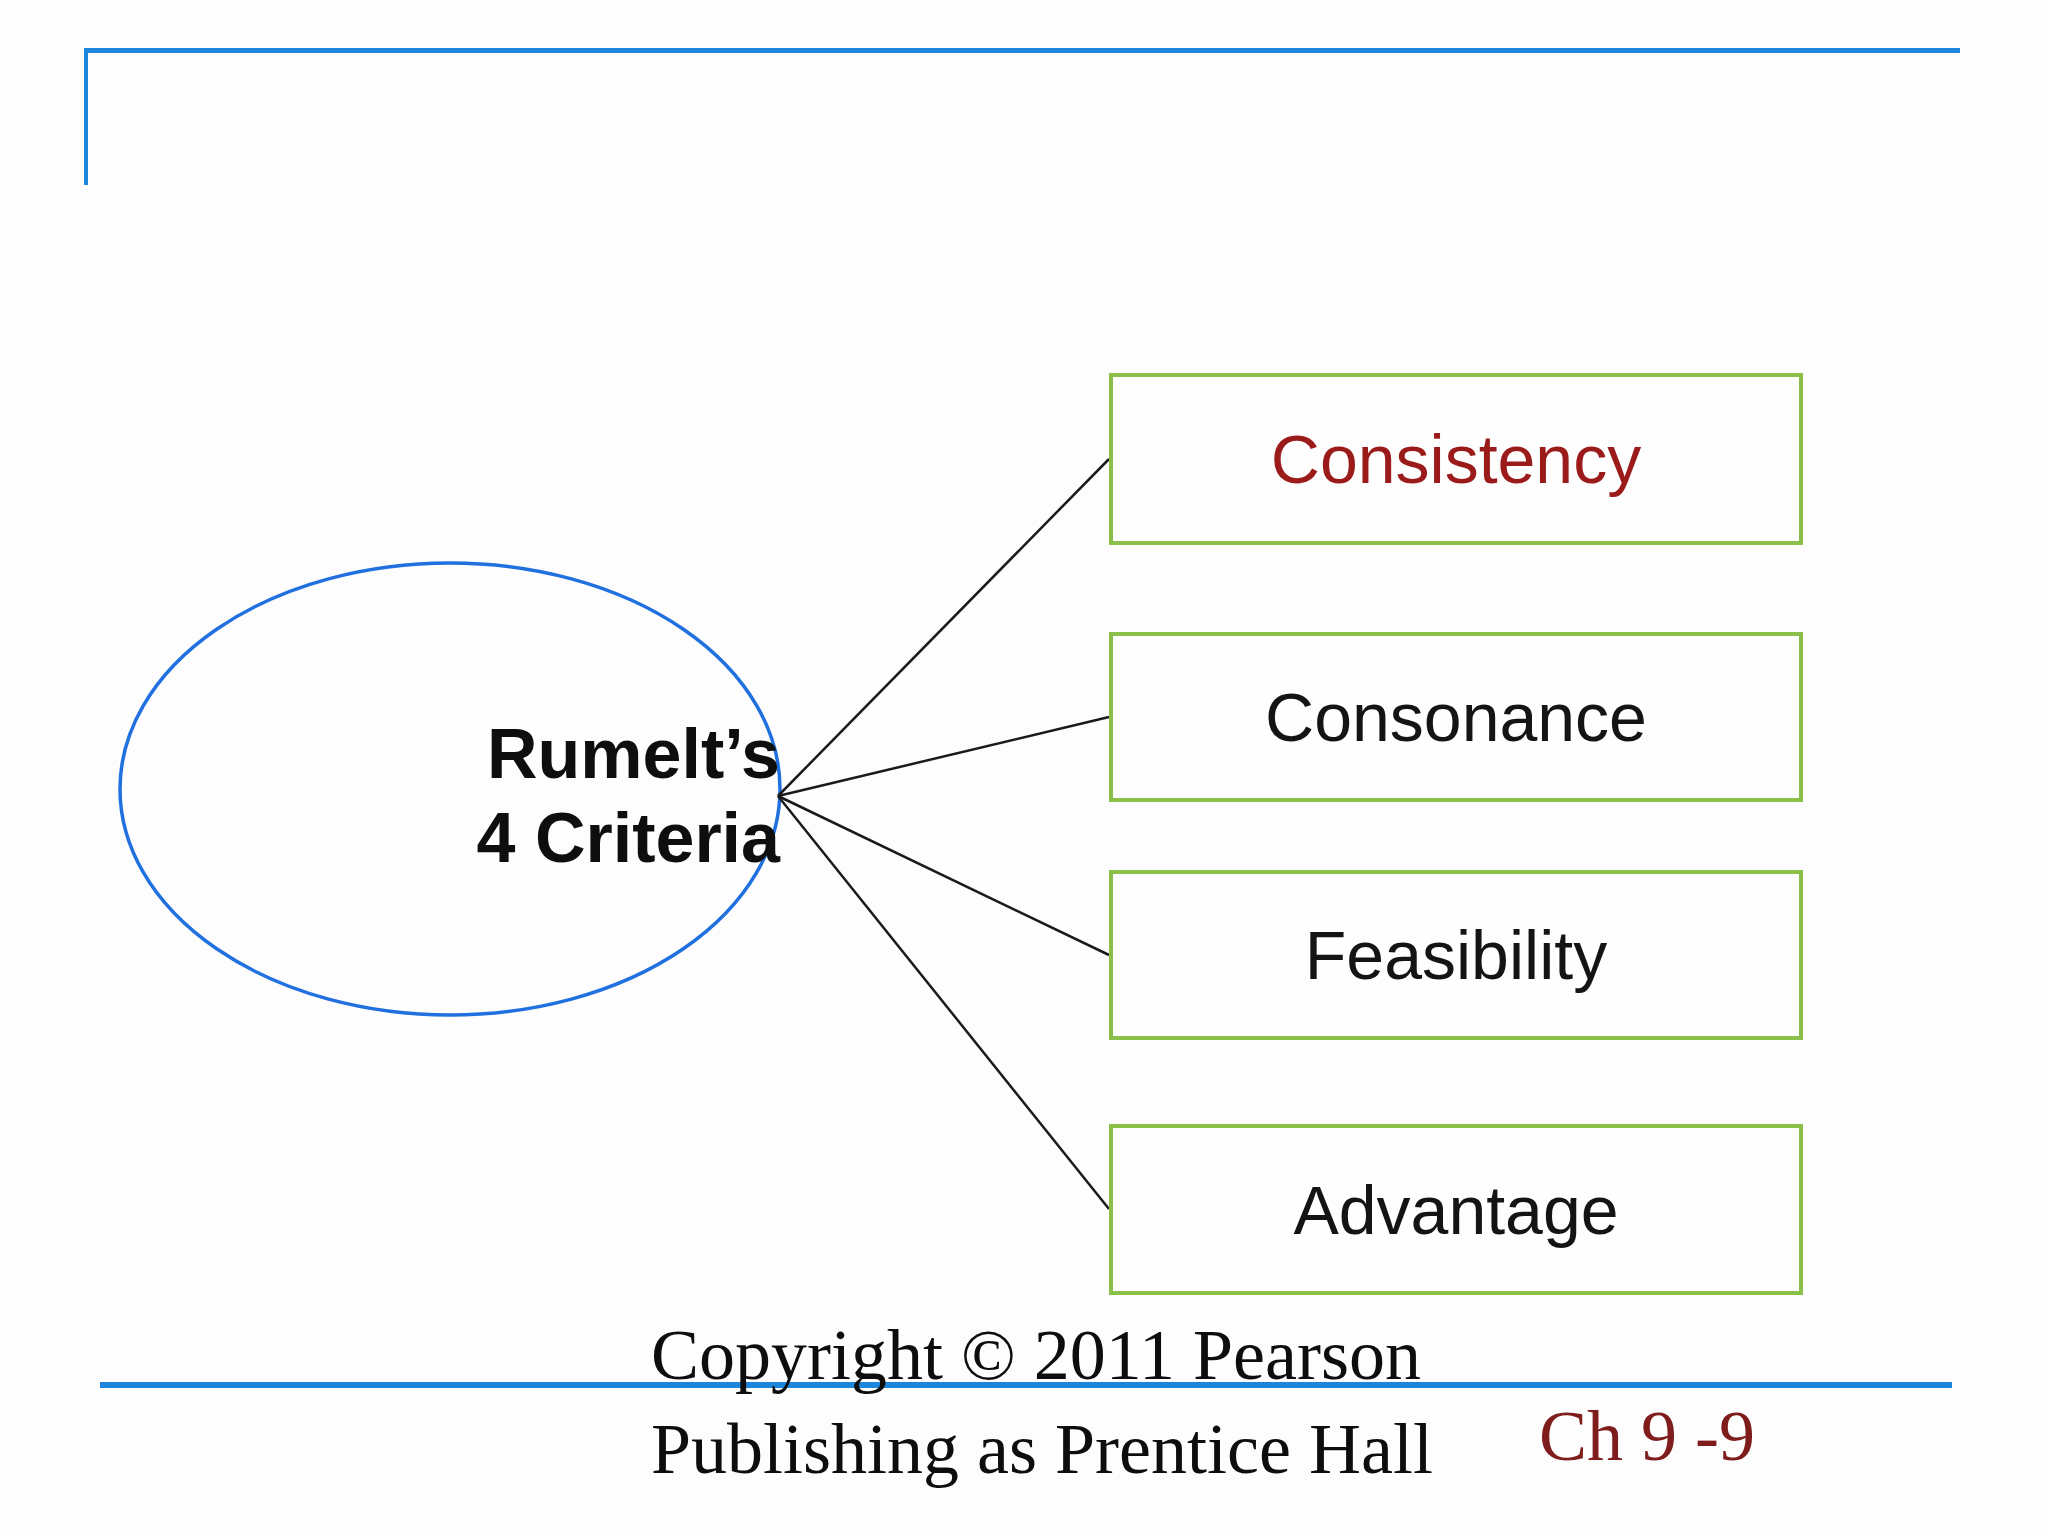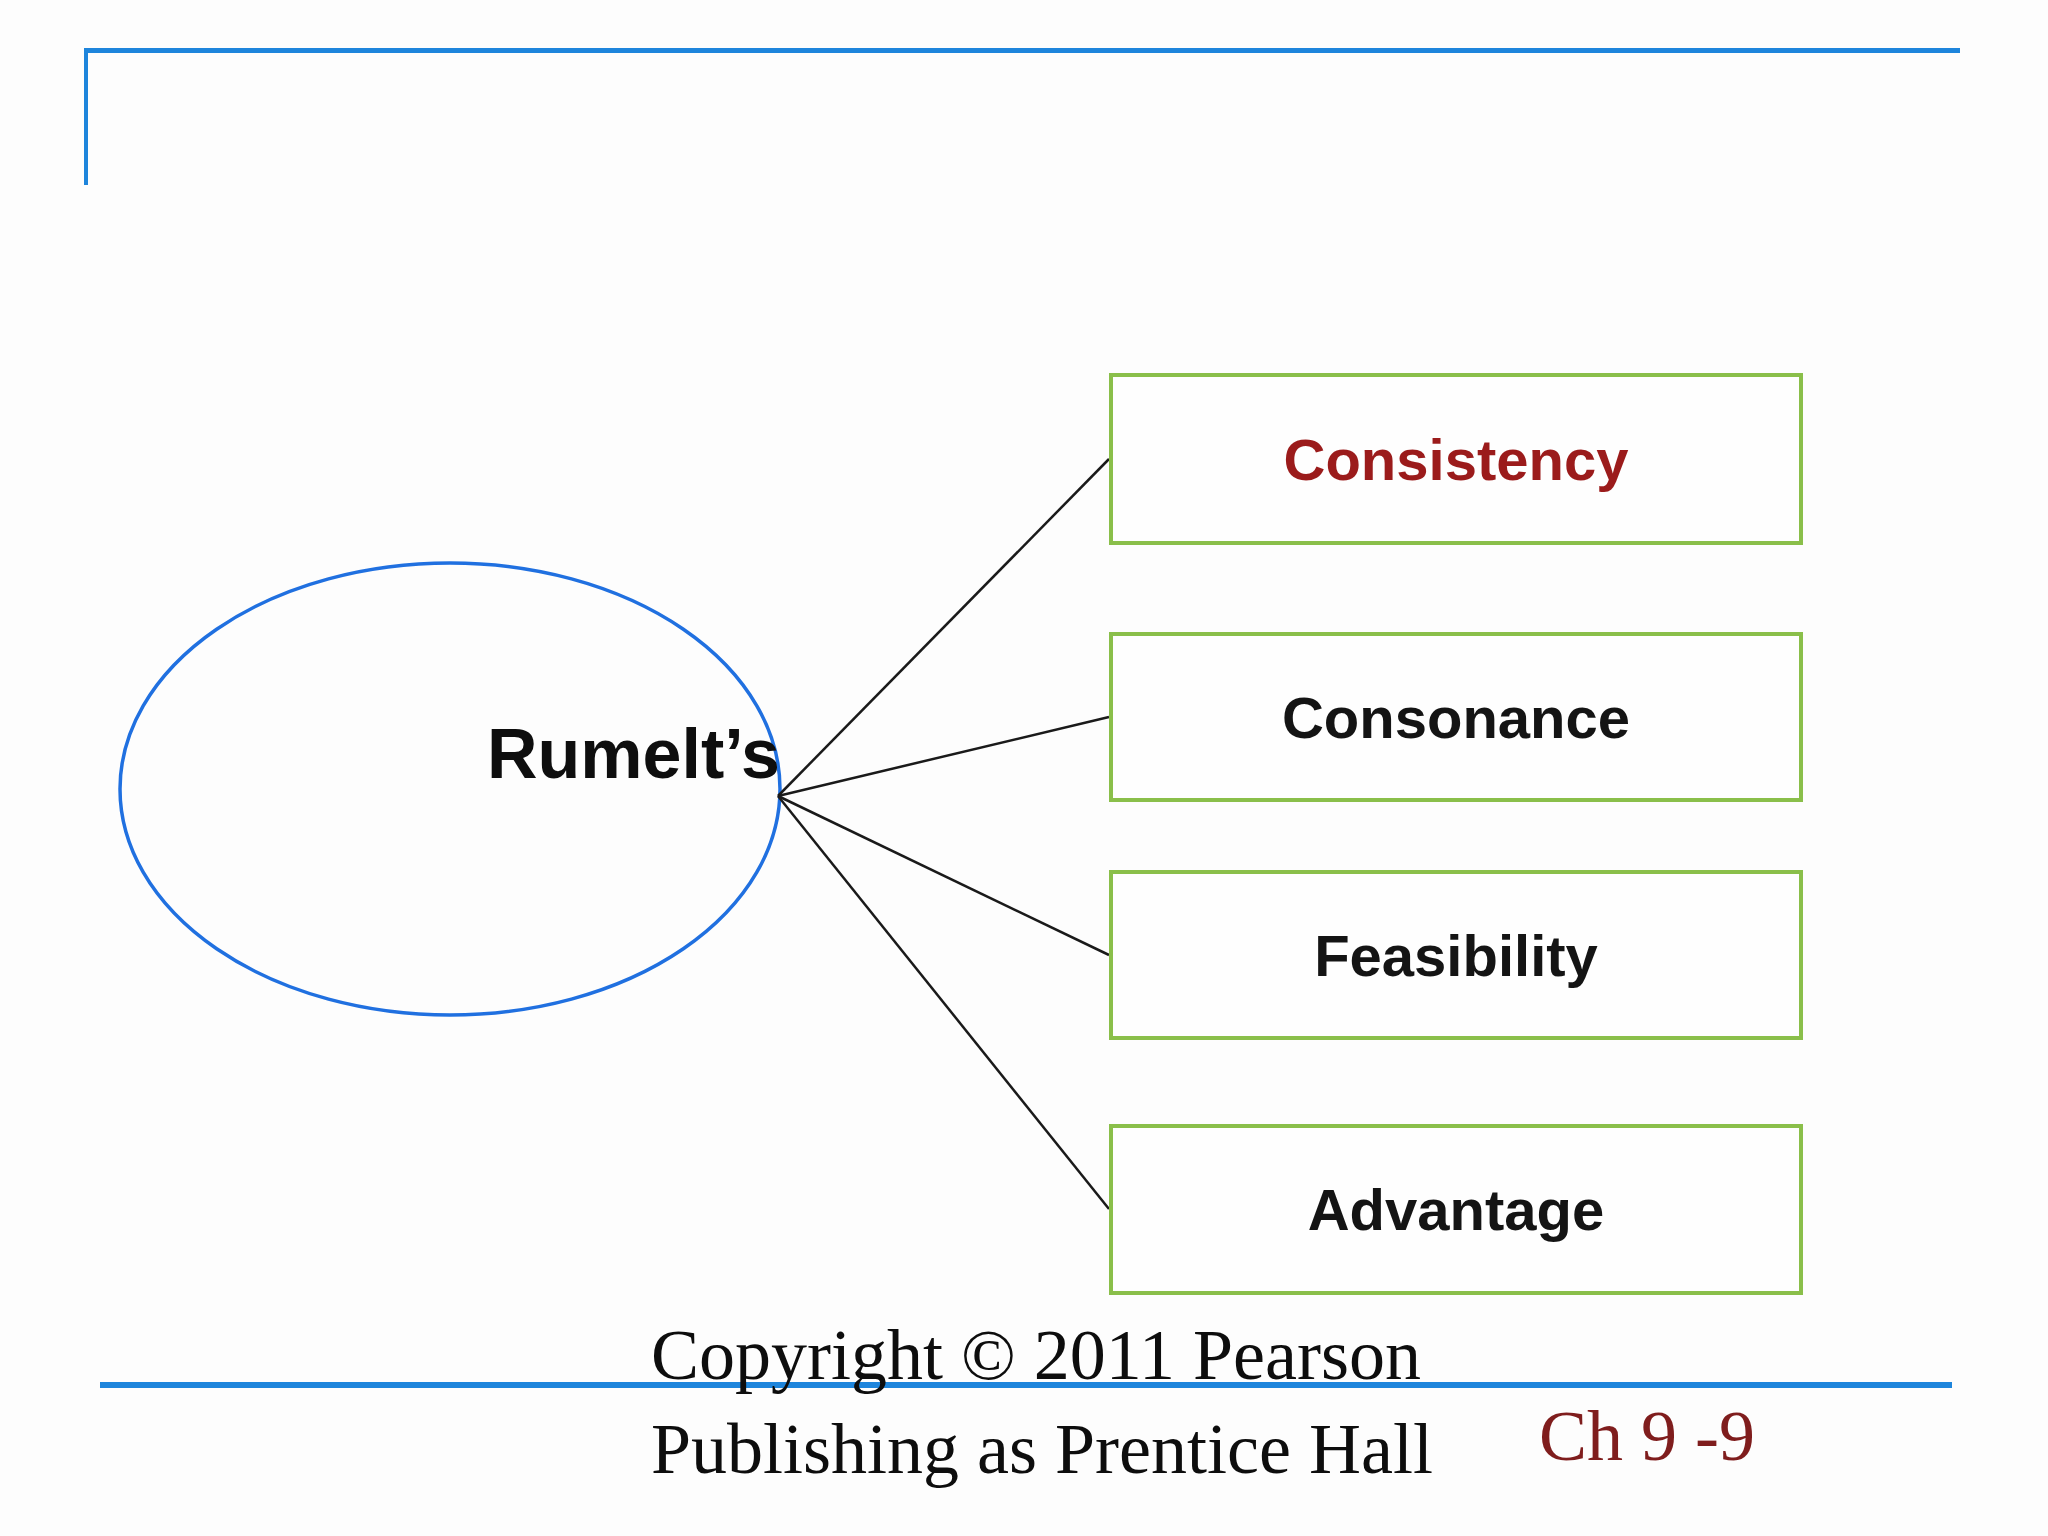--- a/index.html
+++ b/index.html
@@ -64,24 +64,23 @@
   .crit-box {
     position: absolute;
     left: 1109px;
     width: 694px;
     box-sizing: border-box;
     border: 4px solid #8abf4a;
     background: #fefefe;
     display: flex;
     align-items: center;
     justify-content: center;
-    font-size: 58px;
+    font-size: 68px;
     color: #141414;
     z-index: 3;
-    font-weight: bold;
   }
   .crit-box-1 { top: 373px;  height: 172px; }
   .crit-box-2 { top: 632px;  height: 170px; justify-content: center; }
   .crit-box-3 { top: 870px;  height: 170px; }
   .crit-box-4 { top: 1124px; height: 171px; }
   .crit-box-1 .crit-label { color: #9b1b1b; }
 
   
   .footer-copyright {
     position: absolute;
@@ -119,20 +118,21 @@
   <svg class="diagram-svg" viewBox="0 0 2048 1536" xmlns="http://www.w3.org/2000/svg">
     <ellipse cx="450" cy="789" rx="330" ry="226" fill="none" stroke="#2070e0" stroke-width="3.5"></ellipse>
     <line x1="778" y1="796" x2="1109" y2="459" stroke="#1a1a1a" stroke-width="2.5"></line>
     <line x1="778" y1="796" x2="1109" y2="717" stroke="#1a1a1a" stroke-width="2.5"></line>
     <line x1="778" y1="796" x2="1109" y2="955" stroke="#1a1a1a" stroke-width="2.5"></line>
     <line x1="778" y1="796" x2="1109" y2="1209" stroke="#1a1a1a" stroke-width="2.5"></line>
   </svg>
 
   <div class="ellipse-label">
     <span>Rumelt’s</span>
+    <span>4 Criteria</span>
   </div>
 
   <div class="crit-box crit-box-1">
     <span class="crit-label">Consistency</span>
   </div>
   <div class="crit-box crit-box-2">
     <span class="crit-label">Consonance</span>
   </div>
   <div class="crit-box crit-box-4">
     <span class="crit-label">Advantage</span>

